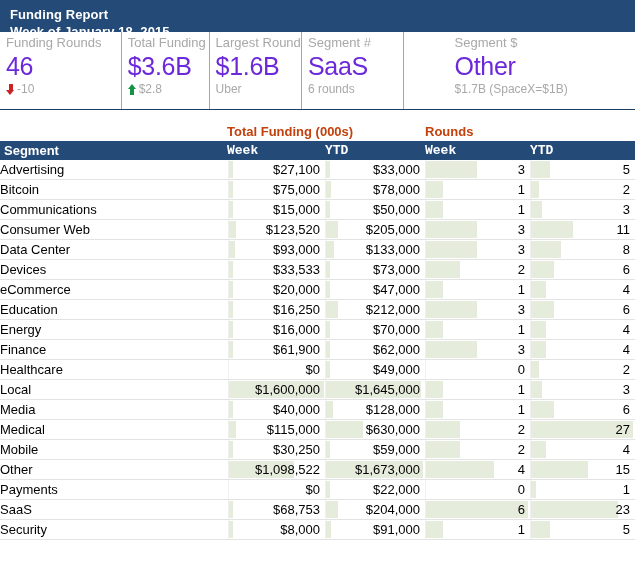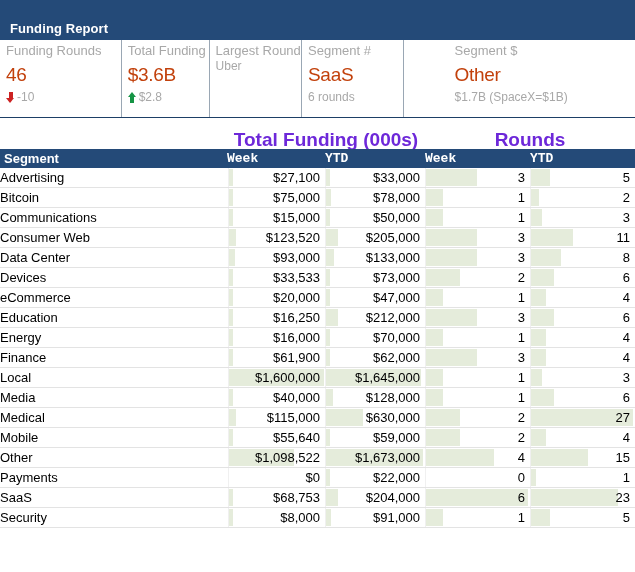--- a/index.html
+++ b/index.html
@@ -17,22 +17,22 @@
     height: 572px;
     box-sizing: border-box;
     background: #ffffff;
     overflow: hidden;
   }
 
   
   .banner {
     background: #244a78;
     color: #ffffff;
-    padding: 20px 10px 8px 10px;
-    height: 40px;
+    padding: 6px 10px 8px 10px;
+    height: 32px;
     box-sizing: border-box;
   }
   .banner-line {
     font-size: 13px;
     font-weight: bold;
     line-height: 17px;
     letter-spacing: 0.1px;
   }
 
   
@@ -53,22 +53,22 @@
   .kpi-card:last-child {
     border-right: none;
   }
   .kpi-label {
     font-size: 13px;
     color: #a8a8a8;
     line-height: 16px;
     white-space: nowrap;
   }
   .kpi-value {
-    font-size: 19px;
-    color: #c2410c;
+    font-size: 25px;
+    color: #6d28d9;
     line-height: 31px;
     white-space: nowrap;
     letter-spacing: -0.3px;
   }
   .kpi-sub {
     font-size: 12px;
     color: #a8a8a8;
     line-height: 15px;
     white-space: nowrap;
     display: flex;
@@ -127,23 +127,23 @@
     margin: 0;
     height: 19px;
     box-sizing: border-box;
     overflow: hidden;
     white-space: nowrap;
   }
 
   
   .grp {
     font-weight: bold;
-    font-size: 19px;
-    color: #6d28d9;
-    text-align: center;
+    font-size: 13px;
+    color: #c2410c;
+    text-align: left;
     background: #ffffff;
     height: 18px;
     line-height: 18px;
   }
 
   
   .hdr th {
     background: #244a78;
     color: #ffffff;
     font-weight: bold;
@@ -215,20 +215,21 @@
       <div class="kpi-card" style="width: 95px;">
         <div class="kpi-label">Total Funding</div>
         <div class="kpi-value">$3.6B</div>
         <div class="kpi-sub">
           <span class="arrow arrow-up"></span>
           <span>$2.8</span>
         </div>
       </div>
       <div class="kpi-card" style="width: 100px;">
         <div class="kpi-label">Largest Round</div>
+        <div class="kpi-value">$1.6B</div>
         <div class="kpi-sub">
           <span>Uber</span>
         </div>
       </div>
       <div class="kpi-card" style="width: 110px;">
         <div class="kpi-label">Segment #</div>
         <div class="kpi-value">SaaS</div>
         <div class="kpi-sub">
           <span>6 rounds</span>
         </div>
@@ -491,20 +492,41 @@
             <span class="bar" style="width: 51px;"></span>
             <span class="val">3</span>
           </td>
           <td class="num">
             <span class="sep"></span>
             <span class="bar" style="width: 15px;"></span>
             <span class="val">4</span>
           </td>
         </tr>
         <tr class="drow">
+          <td class="seg">Healthcare</td>
+          <td class="num">
+            <span class="sep"></span>
+            <span class="val">$0</span>
+          </td>
+          <td class="num">
+            <span class="sep"></span>
+            <span class="bar" style="width: 4px;"></span>
+            <span class="val">$49,000</span>
+          </td>
+          <td class="num">
+            <span class="sep"></span>
+            <span class="val">0</span>
+          </td>
+          <td class="num">
+            <span class="sep"></span>
+            <span class="bar" style="width: 8px;"></span>
+            <span class="val">2</span>
+          </td>
+        </tr>
+        <tr class="drow">
           <td class="seg">Local</td>
           <td class="num">
             <span class="sep"></span>
             <span class="bar" style="width: 95px;"></span>
             <span class="val">$1,600,000</span>
           </td>
           <td class="num">
             <span class="sep"></span>
             <span class="bar" style="width: 95px;"></span>
             <span class="val">$1,645,000</span>
@@ -564,21 +586,21 @@
             <span class="sep"></span>
             <span class="bar" style="width: 102px;"></span>
             <span class="val">27</span>
           </td>
         </tr>
         <tr class="drow">
           <td class="seg">Mobile</td>
           <td class="num">
             <span class="sep"></span>
             <span class="bar" style="width: 4px;"></span>
-            <span class="val">$55,640</span>
+            <span class="val">$30,250</span>
           </td>
           <td class="num">
             <span class="sep"></span>
             <span class="bar" style="width: 4px;"></span>
             <span class="val">$59,000</span>
           </td>
           <td class="num">
             <span class="sep"></span>
             <span class="bar" style="width: 34px;"></span>
             <span class="val">2</span>

